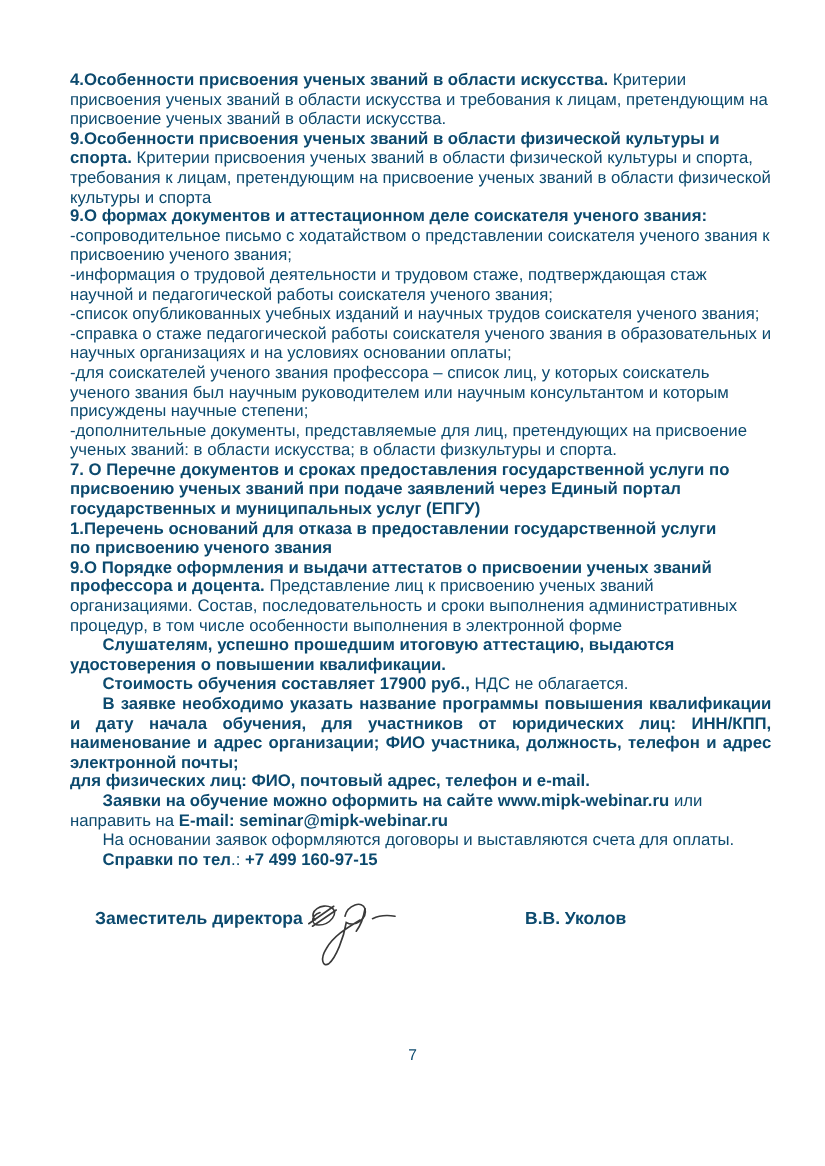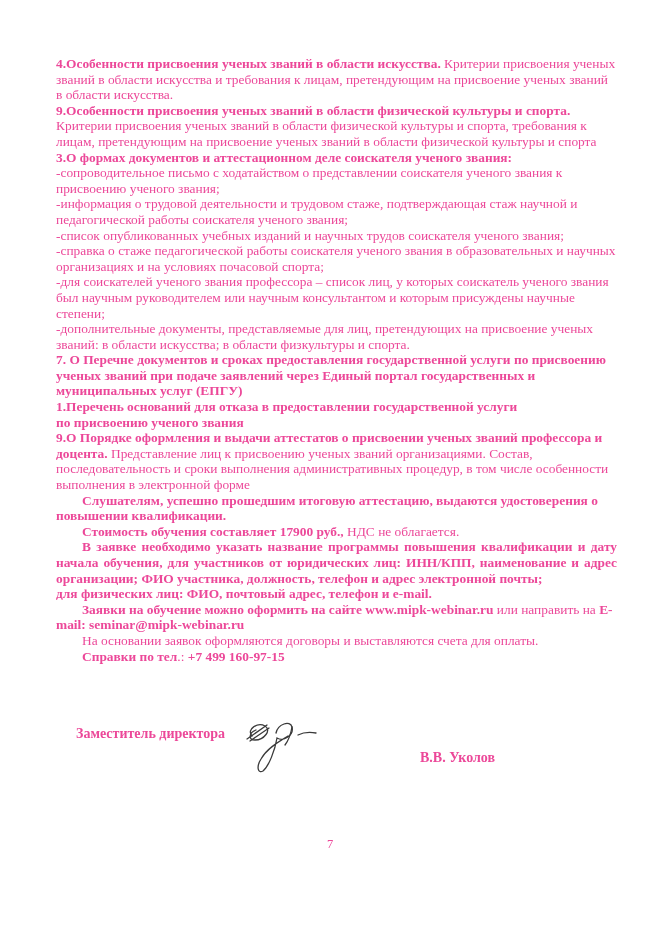--- a/index.html
+++ b/index.html
@@ -2,22 +2,22 @@
 <html lang="ru"><head>
 <meta charset="utf-8">
 <title>Document page</title>
 <style>
   html, body { margin: 0; padding: 0; background: #ffffff; }
   .page {
     position: relative;
     width: 660px;
     height: 933px;
     background: #ffffff;
-    font-family: Liberation Serif, serif;
-    color: #ec4899;
+    font-family: Liberation Sans, sans-serif;
+    color: #0c4a6e;
     overflow: hidden;
   }
   .content {
     position: absolute;
     left: 56px;
     top: 56px;
     width: 561px;
     font-size: 13.4px;
     line-height: 15.6px;
     text-align: left;
@@ -28,44 +28,44 @@
   .b { font-weight: bold; }
   .sig-row {
     position: absolute;
     left: 56px;
     top: 724px;
     width: 561px;
     height: 70px;
     font-size: 14px;
   }
   .sig-title { position: absolute; left: 20px; top: 2px; font-weight: bold; white-space: nowrap; }
-  .sig-name  { position: absolute; left: 364px; top: 2px; font-weight: bold; white-space: nowrap; margin-top: 24px; }
+  .sig-name  { position: absolute; left: 364px; top: 2px; font-weight: bold; white-space: nowrap; }
   .sig-svg   { position: absolute; left: 182px; top: -10px; }
   .page-num {
     position: absolute;
     top: 837px;
     left: 0;
     width: 660px;
     text-align: center;
     font-size: 12.5px;
   }
 </style>
 </head>
 <body>
 
 <div class="page">
 
   <div class="content">
       <p><span class="b">4.Особенности присвоения ученых званий в области искусства. </span><span>Критерии присвоения ученых званий в области искусства и требования к лицам, претендующим на присвоение ученых званий в области искусства.</span></p>
       <p><span class="b">9.Особенности присвоения ученых званий в области физической культуры и спорта. </span><span>Критерии присвоения ученых званий в области физической культуры и спорта, требования к лицам, претендующим на присвоение ученых званий в области физической культуры и спорта</span></p>
-      <p><span class="b">3.О формах документов и аттестационном деле соискателя ученого звания:</span></p>
+      <p><span class="b">9.О формах документов и аттестационном деле соискателя ученого звания:</span></p>
       <p><span>-сопроводительное письмо с ходатайством о представлении соискателя ученого звания к присвоению ученого звания;</span></p>
       <p><span>-информация о трудовой деятельности и трудовом стаже, подтверждающая стаж научной и педагогической работы соискателя ученого звания;</span></p>
       <p><span>-список опубликованных учебных изданий и научных трудов соискателя ученого звания;</span></p>
-      <p><span>-справка о стаже педагогической работы соискателя ученого звания в образовательных и научных организациях и на условиях почасовой спорта;</span></p>
+      <p><span>-справка о стаже педагогической работы соискателя ученого звания в образовательных и научных организациях и на условиях основании оплаты;</span></p>
       <p><span>-для соискателей ученого звания профессора – список лиц, у которых соискатель ученого звания был научным руководителем или научным консультантом и которым присуждены научные степени;</span></p>
       <p><span>-дополнительные документы, представляемые для лиц, претендующих на присвоение ученых званий: в области искусства; в области физкультуры и спорта.</span></p>
       <p><span class="b">7. О Перечне документов и сроках предоставления государственной услуги по присвоению ученых званий при подаче заявлений через Единый портал государственных и муниципальных услуг (ЕПГУ)</span></p>
       <p><span class="b">1.Перечень оснований для отказа в предоставлении государственной услуги</span><br><span class="b">по присвоению ученого звания</span></p>
       <p><span class="b">9.О Порядке оформления и выдачи аттестатов о присвоении ученых званий профессора и доцента. </span><span>Представление лиц к присвоению ученых званий организациями.  Состав, последовательность и сроки выполнения административных процедур, в том числе особенности выполнения в электронной форме</span></p>
       <p class="indent"><span class="b">Слушателям, успешно прошедшим итоговую аттестацию, выдаются удостоверения о повышении квалификации.</span></p>
       <p class="indent"><span class="b">Стоимость обучения составляет 17900 руб.,</span><span> НДС не облагается.</span></p>
       <p class="indent justify"><span class="b">В заявке необходимо указать название программы повышения квалификации и дату начала обучения, для участников от юридических лиц: ИНН/КПП, наименование и адрес организации; ФИО участника, должность, телефон и адрес электронной почты;</span><br><span class="b">для физических лиц: ФИО, почтовый адрес, телефон и e-mail.</span></p>
       <p class="indent"><span class="b">Заявки на обучение можно оформить на сайте www.mipk-webinar.ru</span><span> или направить на </span><span class="b">E-mail: seminar@mipk-webinar.ru</span></p>
       <p class="indent"><span>На основании заявок оформляются договоры и выставляются счета для оплаты.</span></p>

